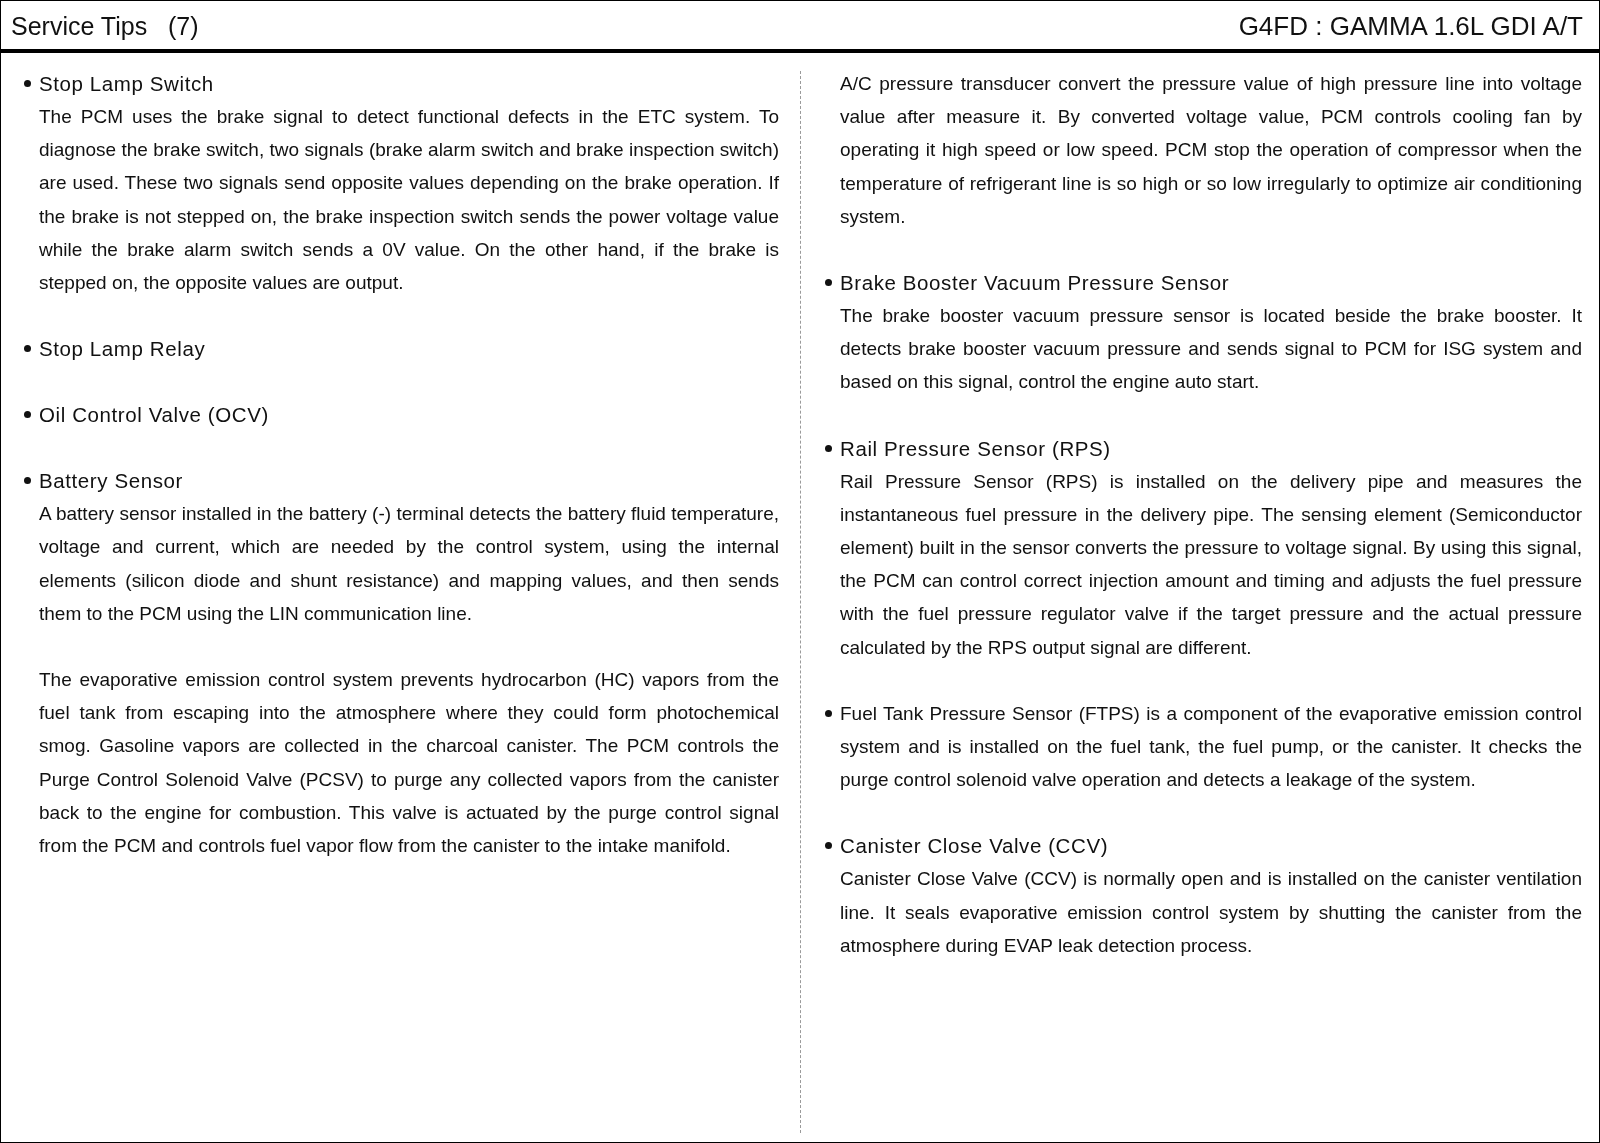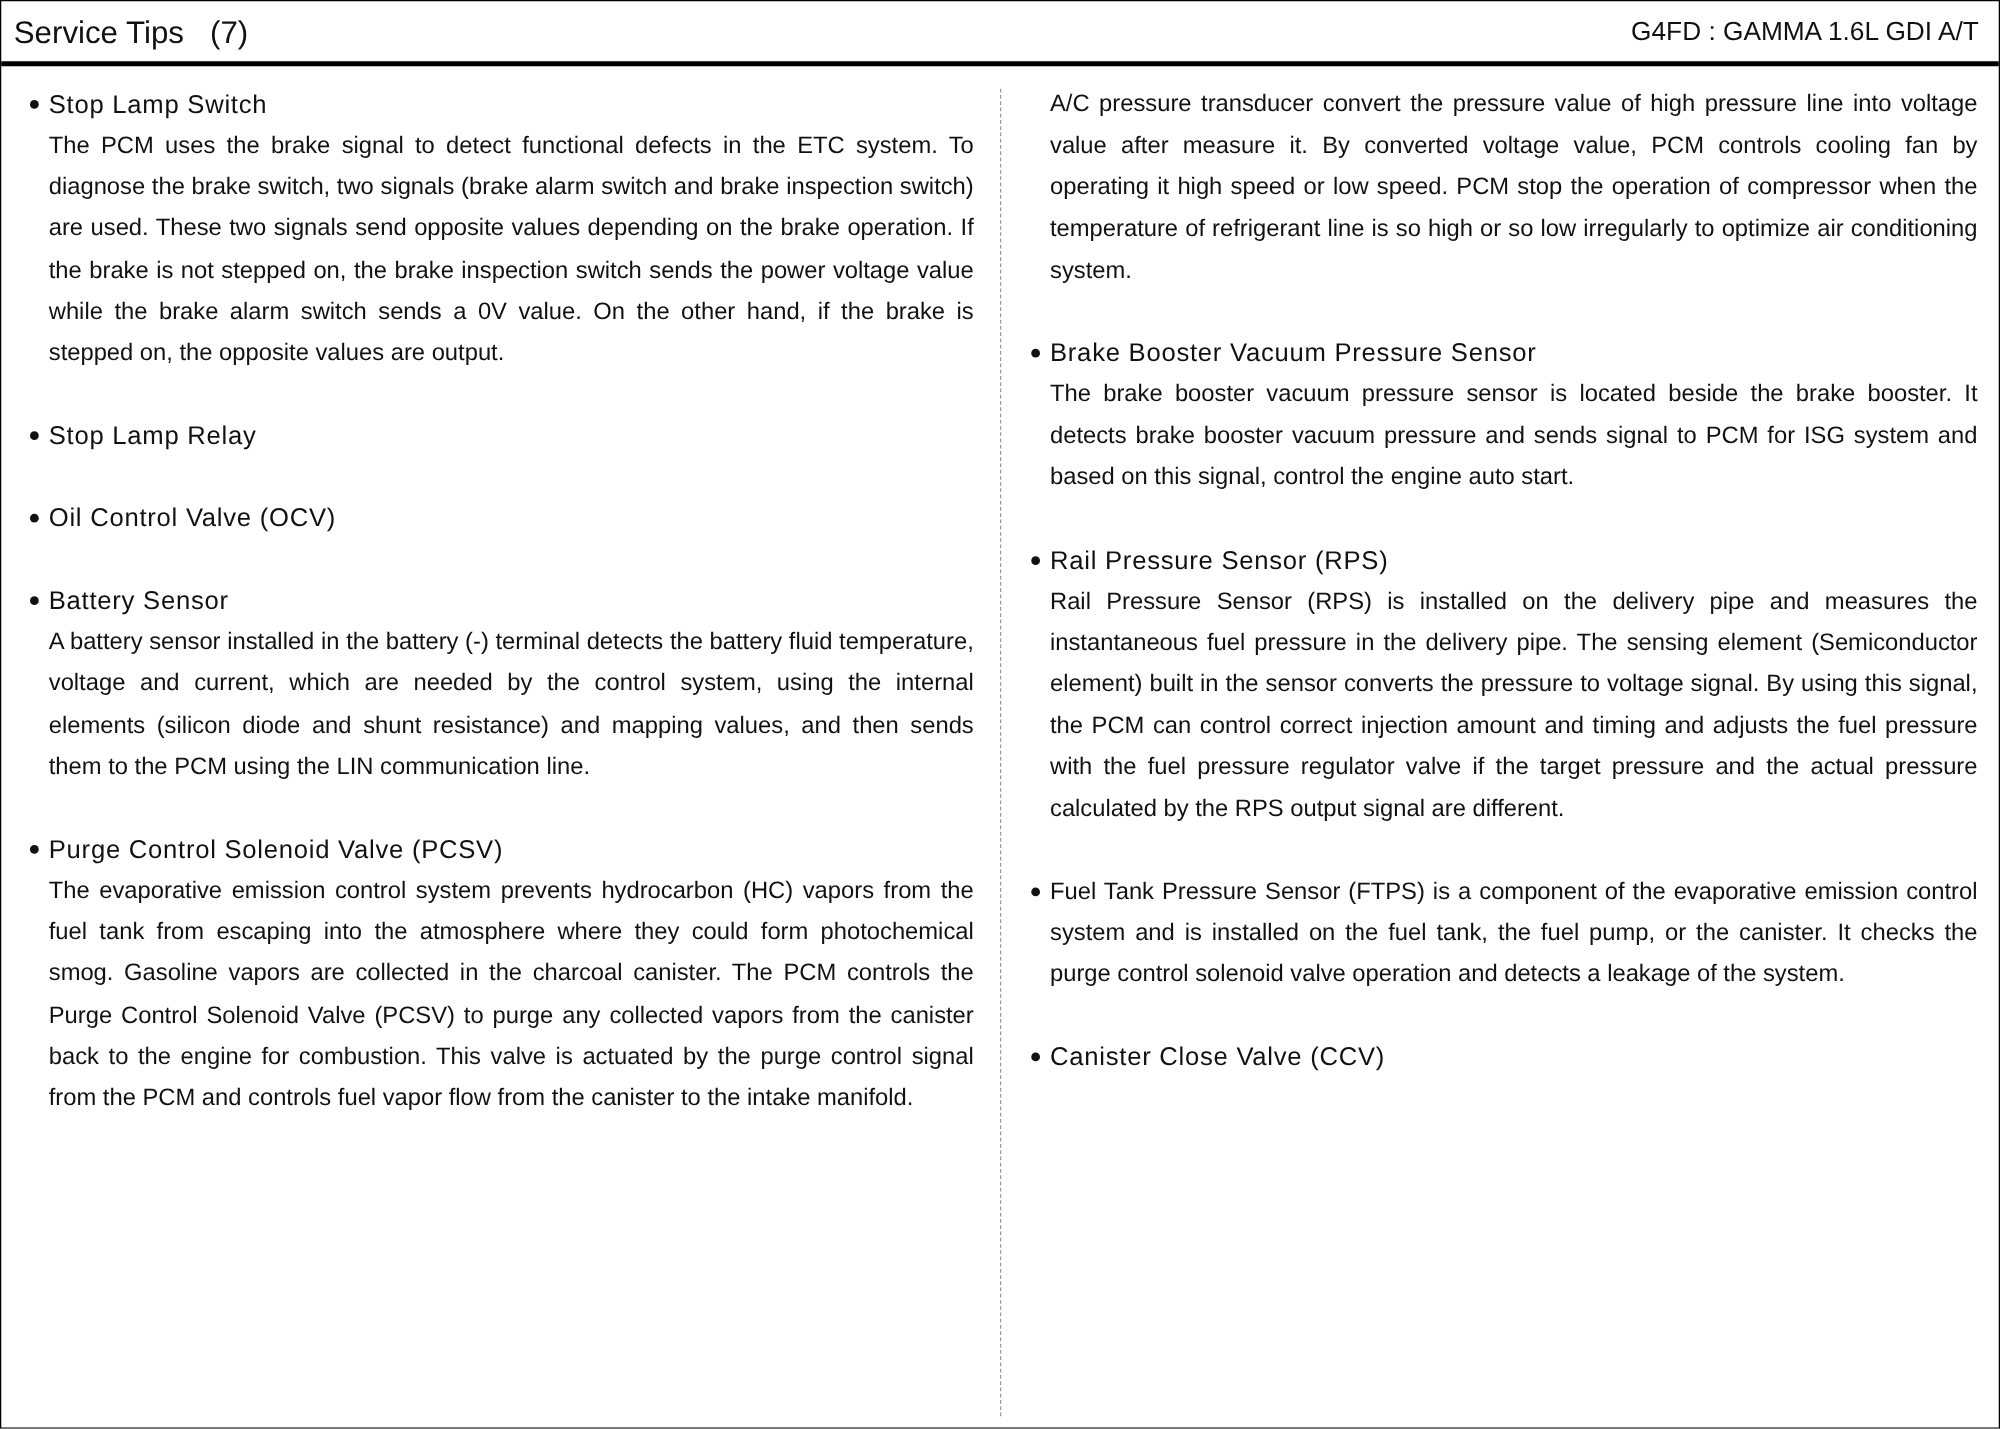--- a/index.html
+++ b/index.html
@@ -39,21 +39,21 @@
       left: 10px;
       top: 9px;
       font-size: 25px;
       line-height: 32px;
       white-space: pre;
     }
     .header-engine {
       position: absolute;
       right: 16px;
       top: 9px;
-      font-size: 21px;
+      font-size: 26px;
       line-height: 32px;
       white-space: pre;
     }
     .column {
       position: absolute;
       top: 66px;
     }
     .col-left {
       left: 20px;
       width: 758px;
@@ -136,24 +136,20 @@
 
     <div class="tip">
       <div class="tip-heading">
         <span class="tip-bullet"></span>
         <span>Battery Sensor</span>
       </div>
       <p class="tip-body">A battery sensor installed in the battery (-) terminal detects the battery fluid temperature, voltage and current, which are needed by the control system, using the internal elements (silicon diode and shunt resistance) and mapping values, and then sends them to the PCM using the LIN communication line.</p>
     </div>
 
     <div class="tip">
-      <div class="tip-heading">
-        <span class="tip-bullet"></span>
-        <span>Purge Control Solenoid Valve (PCSV)</span>
-      </div>
       <p class="tip-body">The evaporative emission control system prevents hydrocarbon (HC) vapors from the fuel tank from escaping into the atmosphere where they could form photochemical smog. Gasoline vapors are collected in the charcoal canister. The PCM controls the Purge Control Solenoid Valve (PCSV) to purge any collected vapors from the canister back to the engine for combustion. This valve is actuated by the purge control signal from the PCM and controls fuel vapor flow from the canister to the intake manifold.</p>
     </div>
   </div>
 
   <div class="column col-right">
     <div class="tip">
       <p class="tip-body">A/C pressure transducer convert the pressure value of high pressure line into voltage value after measure it. By converted voltage value, PCM controls cooling fan by operating it high speed or low speed. PCM stop the operation of compressor when the temperature of refrigerant line is so high or so low irregularly to optimize air conditioning system.</p>
     </div>
 
     <div class="tip">
@@ -177,16 +173,17 @@
         <span class="tip-bullet"></span>
       </div>
       <p class="tip-body">Fuel Tank Pressure Sensor (FTPS) is a component of the evaporative emission control system and is installed on the fuel tank, the fuel pump, or the canister. It checks the purge control solenoid valve operation and detects a leakage of the system.</p>
     </div>
 
     <div class="tip">
       <div class="tip-heading">
         <span class="tip-bullet"></span>
         <span>Canister Close Valve (CCV)</span>
       </div>
+      <p class="tip-body">Canister Close Valve (CCV) is normally open and is installed on the canister ventilation line. It seals evaporative emission control system by shutting the canister from the atmosphere during EVAP leak detection process.</p>
     </div>
   </div>
 
 </div>
 
 </body></html>

